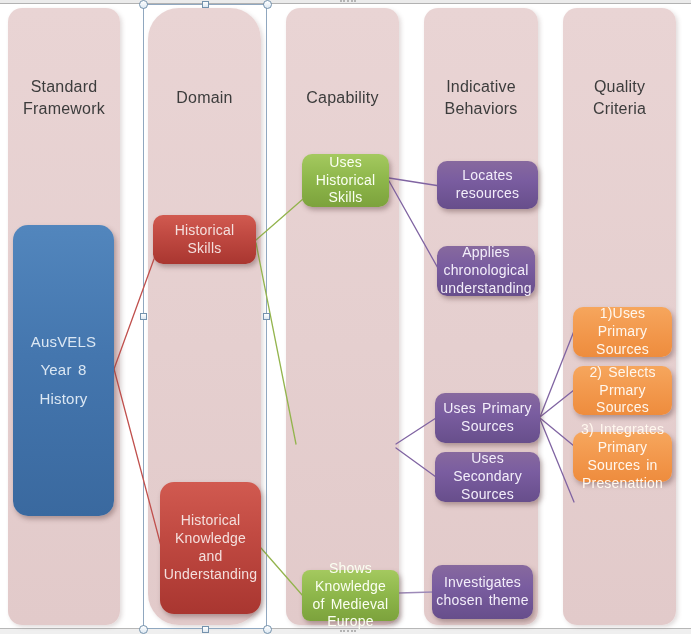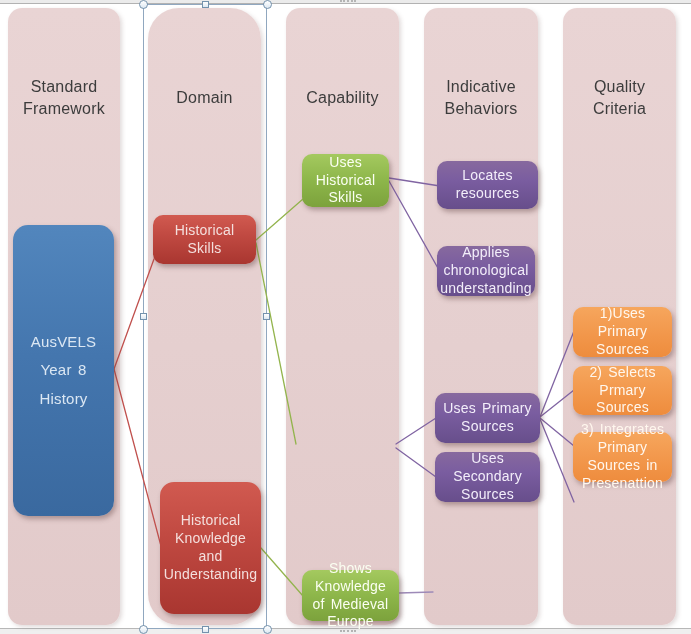--- a/index.html
+++ b/index.html
@@ -106,31 +106,33 @@
   </svg>
 
   <div class="node c-blue" style="left:13px;top:225px;width:101px;height:291px;">AusVELS
 Year 8 History</div>
   <div class="node c-red" style="left:153px;top:215px;width:103px;height:49px;">Historical Skills</div>
   <div class="node c-red c-red-big" style="left:160px;top:482px;width:101px;height:132px;">Historical
 Knowledge and
 Understanding</div>
   <div class="node c-green" style="left:302px;top:154px;width:87px;height:53px;">Uses Historical
 Skills</div>
-  <div class="node c-green" style="left:302px;top:570px;width:97px;height:51px;">Shows Knowledge
+  <div class="node c-green" style="left:302px;top:570px;width:97px;height:51px;border-radius:8px;">Shows Knowledge
 of Medieval
 Europe</div>
   <div class="node c-purple" style="left:437px;top:161px;width:101px;height:48px;">Locates resources</div>
   <div class="node c-purple" style="left:437px;top:246px;width:98px;height:50px;">Applies
 chronological
 understanding</div>
   <div class="node c-purple" style="left:435px;top:393px;width:105px;height:50px;">Uses Primary
 Sources</div>
   <div class="node c-purple" style="left:435px;top:452px;width:105px;height:50px;">Uses Secondary
 Sources</div>
+  <div class="node c-purple" style="left:432px;top:565px;width:101px;height:54px;">Investigates
+chosen theme</div>
   <div class="node c-orange" style="left:573px;top:307px;width:99px;height:50px;">1)Uses Primary
 Sources</div>
   <div class="node c-orange" style="left:573px;top:366px;width:99px;height:49px;">2) Selects Prmary
 Sources</div>
   <div class="node c-orange" style="left:573px;top:421px;width:99px;height:50px;margin-top:11px;">3) Integrates
 Primary Sources in
 Presenattion</div>
 
   <div class="handle round" style="left:139px;top:0px;"></div>
   <div class="handle square" style="left:202px;top:1px;"></div>

